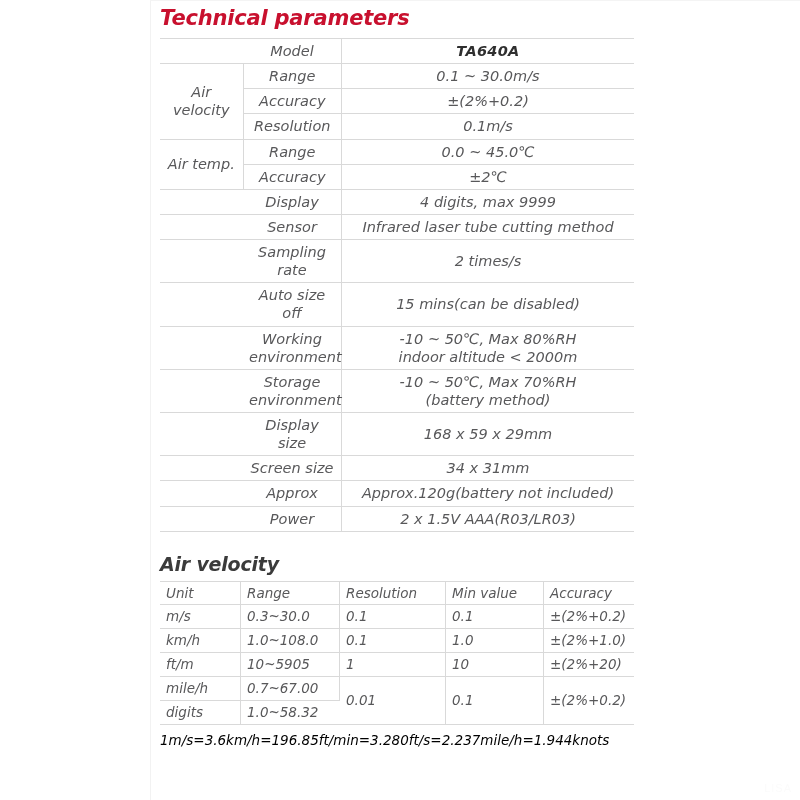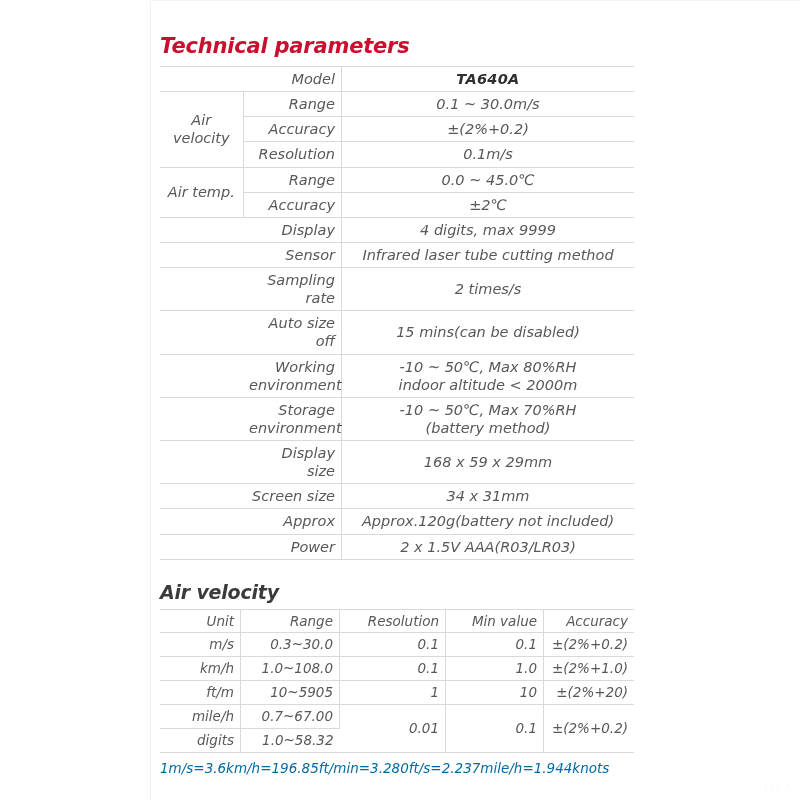--- a/index.html
+++ b/index.html
@@ -29,21 +29,21 @@
     left: 150px;
     top: 0;
     width: 650px;
     height: 1px;
     background: #f4f4f4;
   }
 
   .content {
     position: absolute;
     left: 160px;
-    top: 35px;
+    top: 7px;
     width: 474px;
   }
 
   
   .title-red {
     font-size: 21px;
     font-weight: bold;
     font-style: italic;
     color: #c8102e;
     letter-spacing: -0.2px;
@@ -86,21 +86,21 @@
   #table-technical td {
     font-size: 14.5px;
   }
   #table-technical .col-group {
     width: 71px;
     text-align: center;
     border-right: 1px solid #d9d9d9;
   }
   #table-technical .col-param {
     width: 86px;
-    text-align: right;
+    text-align: center;
     border-right: 1px solid #d9d9d9;
     margin-left: 36px;
   }
   #table-technical .col-value {
     text-align: center;
   }
   #table-technical .no-right-border {
     border-right: 0;
   }
   #table-technical .model-value {
@@ -111,39 +111,39 @@
   .two-line {
     line-height: 1.3;
   }
 
   
   #table-airvelocity {
     margin-top: 0;
   }
   #table-airvelocity td {
     font-size: 13.5px;
-    text-align: right;
+    text-align: left;
     border-right: 1px solid #d9d9d9;
     font-style: italic;
   }
   #table-airvelocity td:last-child {
     border-right: 0;
   }
   #table-airvelocity .c-unit  { width: 68px; }
   #table-airvelocity .c-range { width: 86px; }
   #table-airvelocity .c-res   { width: 93px; }
   #table-airvelocity .c-min   { width: 85px; }
   #table-airvelocity .c-acc   { width: auto; }
 
   
   .footnotes {
     margin-top: 6px;
     font-style: italic;
     font-size: 13.5px;
-    color: #0369a1;
+    color: #000000;
     line-height: 1.35;
   }
   .footnotes div { white-space: nowrap; }
 
   
   .watermark {
     position: absolute;
     right: 8px;
     bottom: 6px;
     font-size: 11px;

